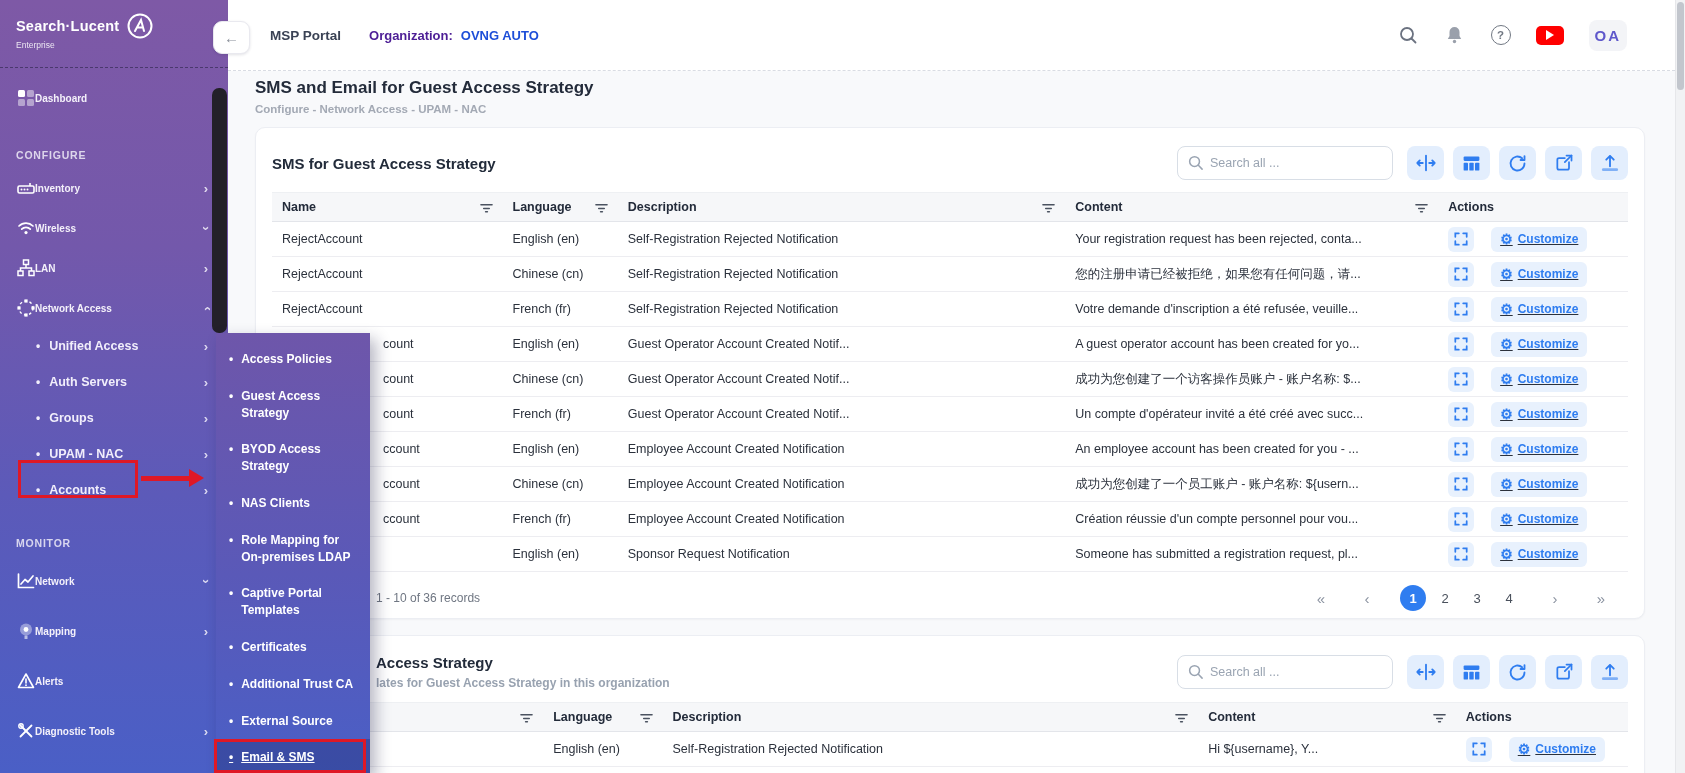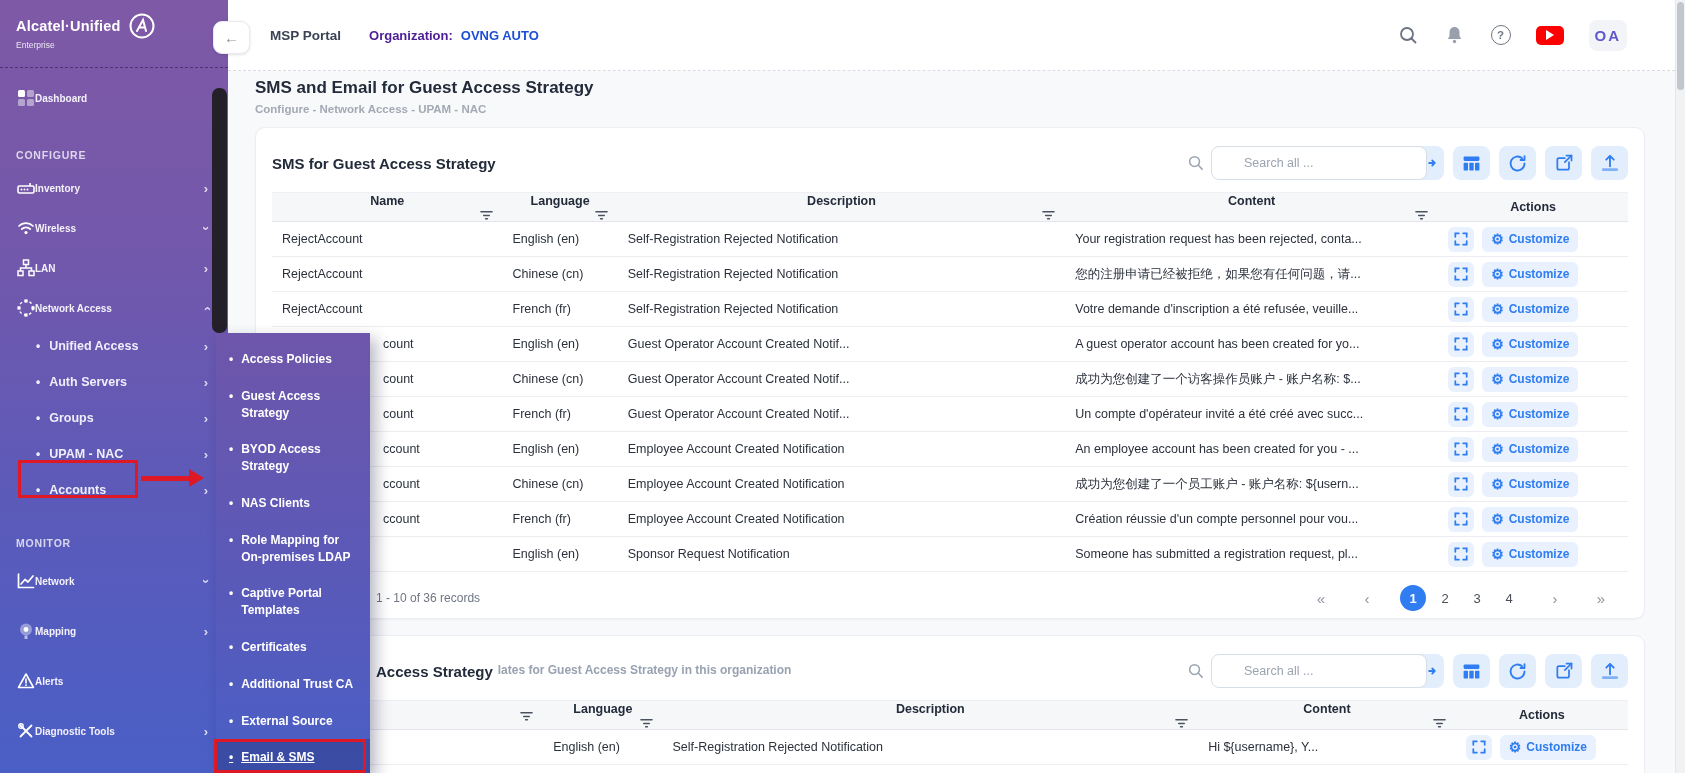--- a/index.html
+++ b/index.html
@@ -94,46 +94,46 @@
   .breadcrumb { margin-top:5px; font-size:11.5px; color:#a3a9b4; font-weight:600; }
 
   
   .card { position:absolute; left:27px; width:1390px; background:#fff;
           border:1px solid #eceef3; border-radius:10px; box-shadow:0 1px 2px rgba(16,24,40,.04);
           padding:0 16px; }
   .card1 { top:127px; height:492px; }
   .card2 { top:635px; height:300px; }
   .card-head { display:flex; align-items:center; padding:18px 0 12px 0; }
   .card-title { font-size:15px; font-weight:700; color:#222b3a; }
-  .card-title-block { display:flex; flex-direction:row; gap:5px; }
+  .card-title-block { display:flex; flex-direction:column; gap:5px; }
   .card-subtitle { font-size:12px; color:#98a2b0; font-weight:600; }
   .shift-right { margin-left:104px; }
   .head-controls { margin-left:auto; display:flex; align-items:center; gap:9px; }
   .search-wrap { position:relative; width:216px; height:34px; margin-right:5px; }
   .search-wrap svg { position:absolute; left:10px; top:8px; }
   .search-input { width:100%; height:100%; border:1px solid #d8dee6; border-radius:8px;
                   padding:0 10px 0 32px; font-size:12.5px; color:#3a4252; background:#fff;
-                  font-family:"Liberation Sans",sans-serif; outline:none;margin-left:34px; }
+                  font-family:"Liberation Sans",sans-serif; outline:none; }
   .search-input::placeholder { color:#9aa4b2; }
   .icon-btn { width:37px; height:34px; background:#e3eefd; border:none; border-radius:8px;
               color:#2f7df0; display:flex; align-items:center; justify-content:center; cursor:pointer; }
 
   
   table.tbl { width:100%; border-collapse:collapse; table-layout:fixed; }
   .tbl th { background:#f6f7f9; height:29px; font-size:12.5px; font-weight:700; color:#232b3a;
             text-align:left; padding:0 10px; border-bottom:1px solid #e3e5ea; border-top:1px solid #eef0f3; }
-  .tbl th .th-inner { display:flex; align-items:center;flex-direction:column; }
+  .tbl th .th-inner { display:flex; align-items:center; }
   .tbl th .filter { margin-left:auto; cursor:pointer; display:flex; color:#4a5260; }
   .tbl td { height:35px; font-size:12.5px; color:#2b313c; padding:0 10px;
             border-bottom:1px solid #ededf1; white-space:nowrap; overflow:hidden; }
   .t1 .c1{width:17%;} .t1 .c2{width:8.5%;} .t1 .c3{width:33%;} .t1 .c4{width:27.5%;} .t1 .c5{width:14%;}
   .t2 .c1{width:20%;} .t2 .c2{width:8.8%;} .t2 .c3{width:39.5%;} .t2 .c4{width:19%;} .t2 .c5{width:12.7%;}
   
   .t1 tbody tr:nth-of-type(n+4) td:first-child span { padding-left:101px; display:inline-block; }
-  .act-cell { display:flex; align-items:flex-end; gap:8px; }
+  .act-cell { display:flex; align-items:flex-end; gap:17px;text-decoration:underline; }
   .expand-btn { width:26px; height:25px; background:#e8f1fd; border:none; border-radius:6px;
                 color:#2f7df0; display:flex; align-items:center; justify-content:center; cursor:pointer; }
   .customize-btn { height:25px; background:#e8f1fd; border:none; border-radius:6px; padding:0 9px;
                    display:flex; align-items:center; gap:5px; font-size:12px; font-weight:600;
                    color:#2f7df0; cursor:pointer; font-family:"Liberation Sans",sans-serif; }
   .gear::before { content:"\2699"; font-size:14px; line-height:1; }
 
   
   .pag-row { display:flex; align-items:center; height:46px; padding-top:6px; }
   .records { font-size:12px; color:#6f7682; }
@@ -151,21 +151,21 @@
   .vthumb { position:absolute; top:2px; left:1px; width:7px; height:88px; background:#c2c6cd; border-radius:4px; }
 
   svg { display:block; }
 </style>
 </head>
 <body>
 
 <div class="sidebar">
   <div class="logo-block">
     <div class="brand-row">
-      <span class="brand-name">Alcatel·Unified</span>
+      <span class="brand-name">Search·Lucent</span>
       <span>
         <svg width="26" height="26" viewBox="0 0 26 26">
             <circle cx="13" cy="13" r="11.5" fill="none" stroke="#fff" stroke-width="2"></circle>
             <path d="M8 18 L14 7 L17 18 M10.5 14.5 H16" fill="none" stroke="#fff" stroke-width="2" stroke-linecap="round"></path>
           </svg>
       </span>
     </div>
     <div class="brand-sub">Enterprise</div>
   </div>
 

